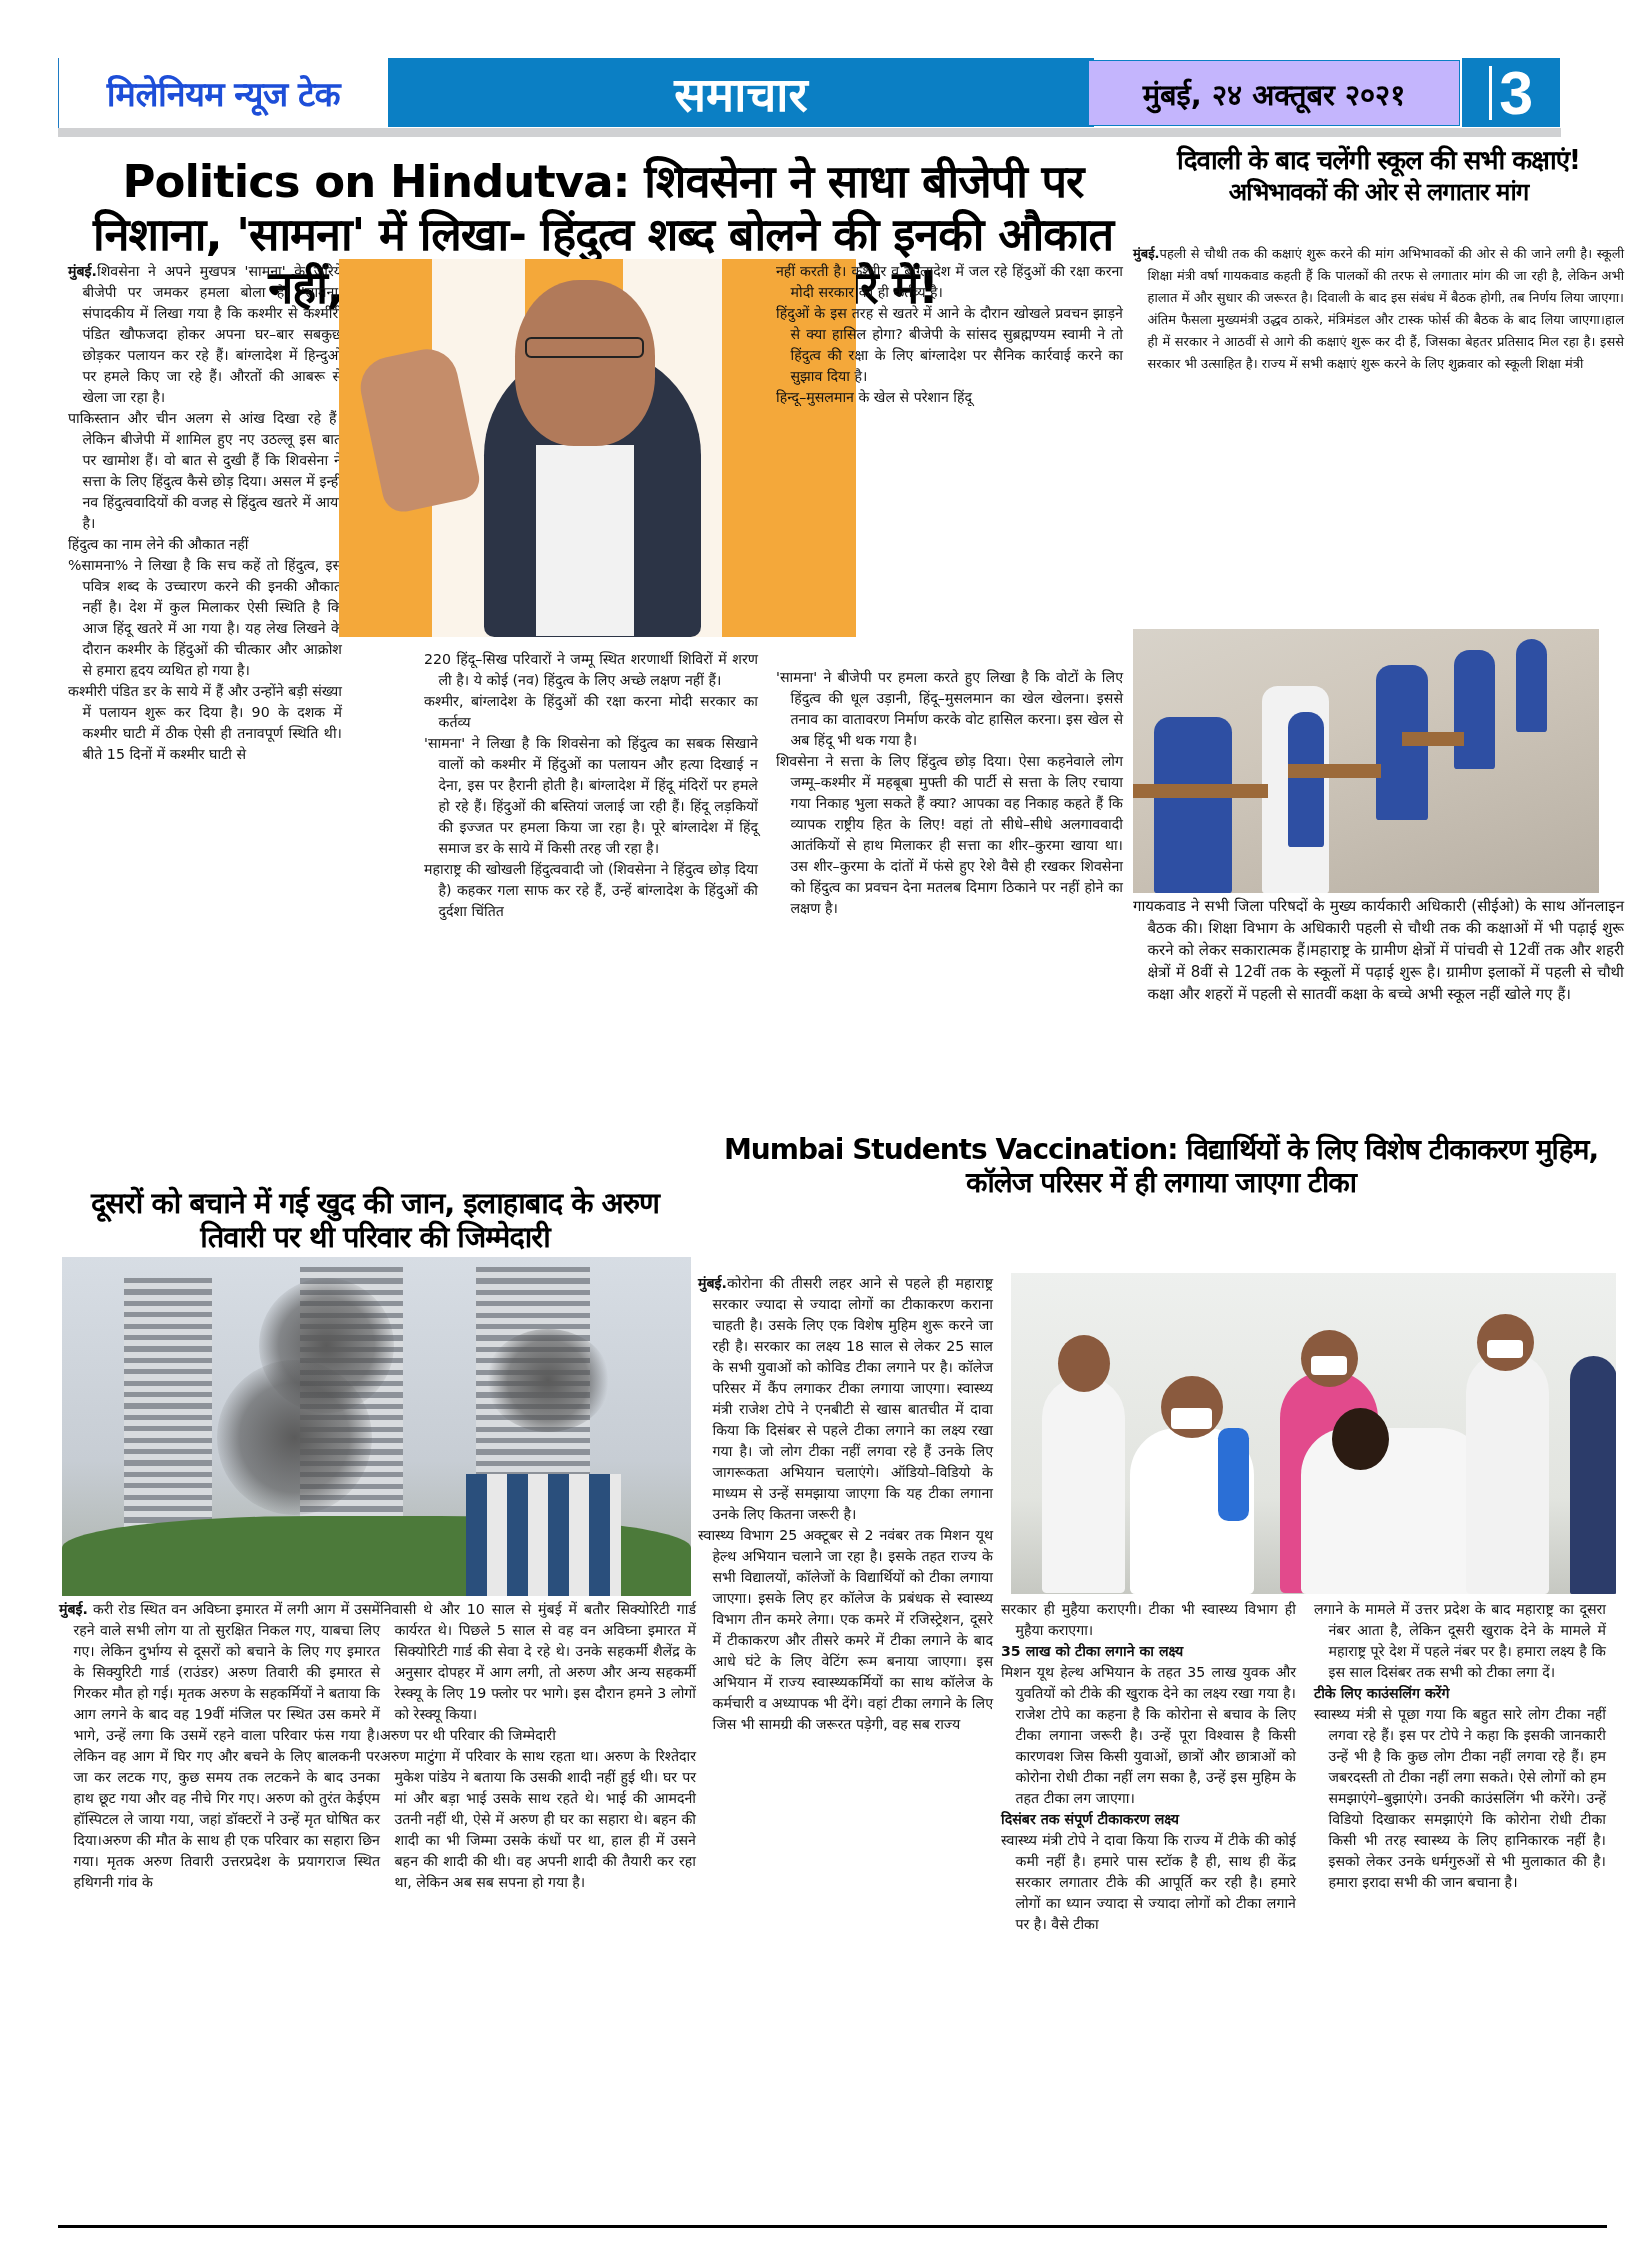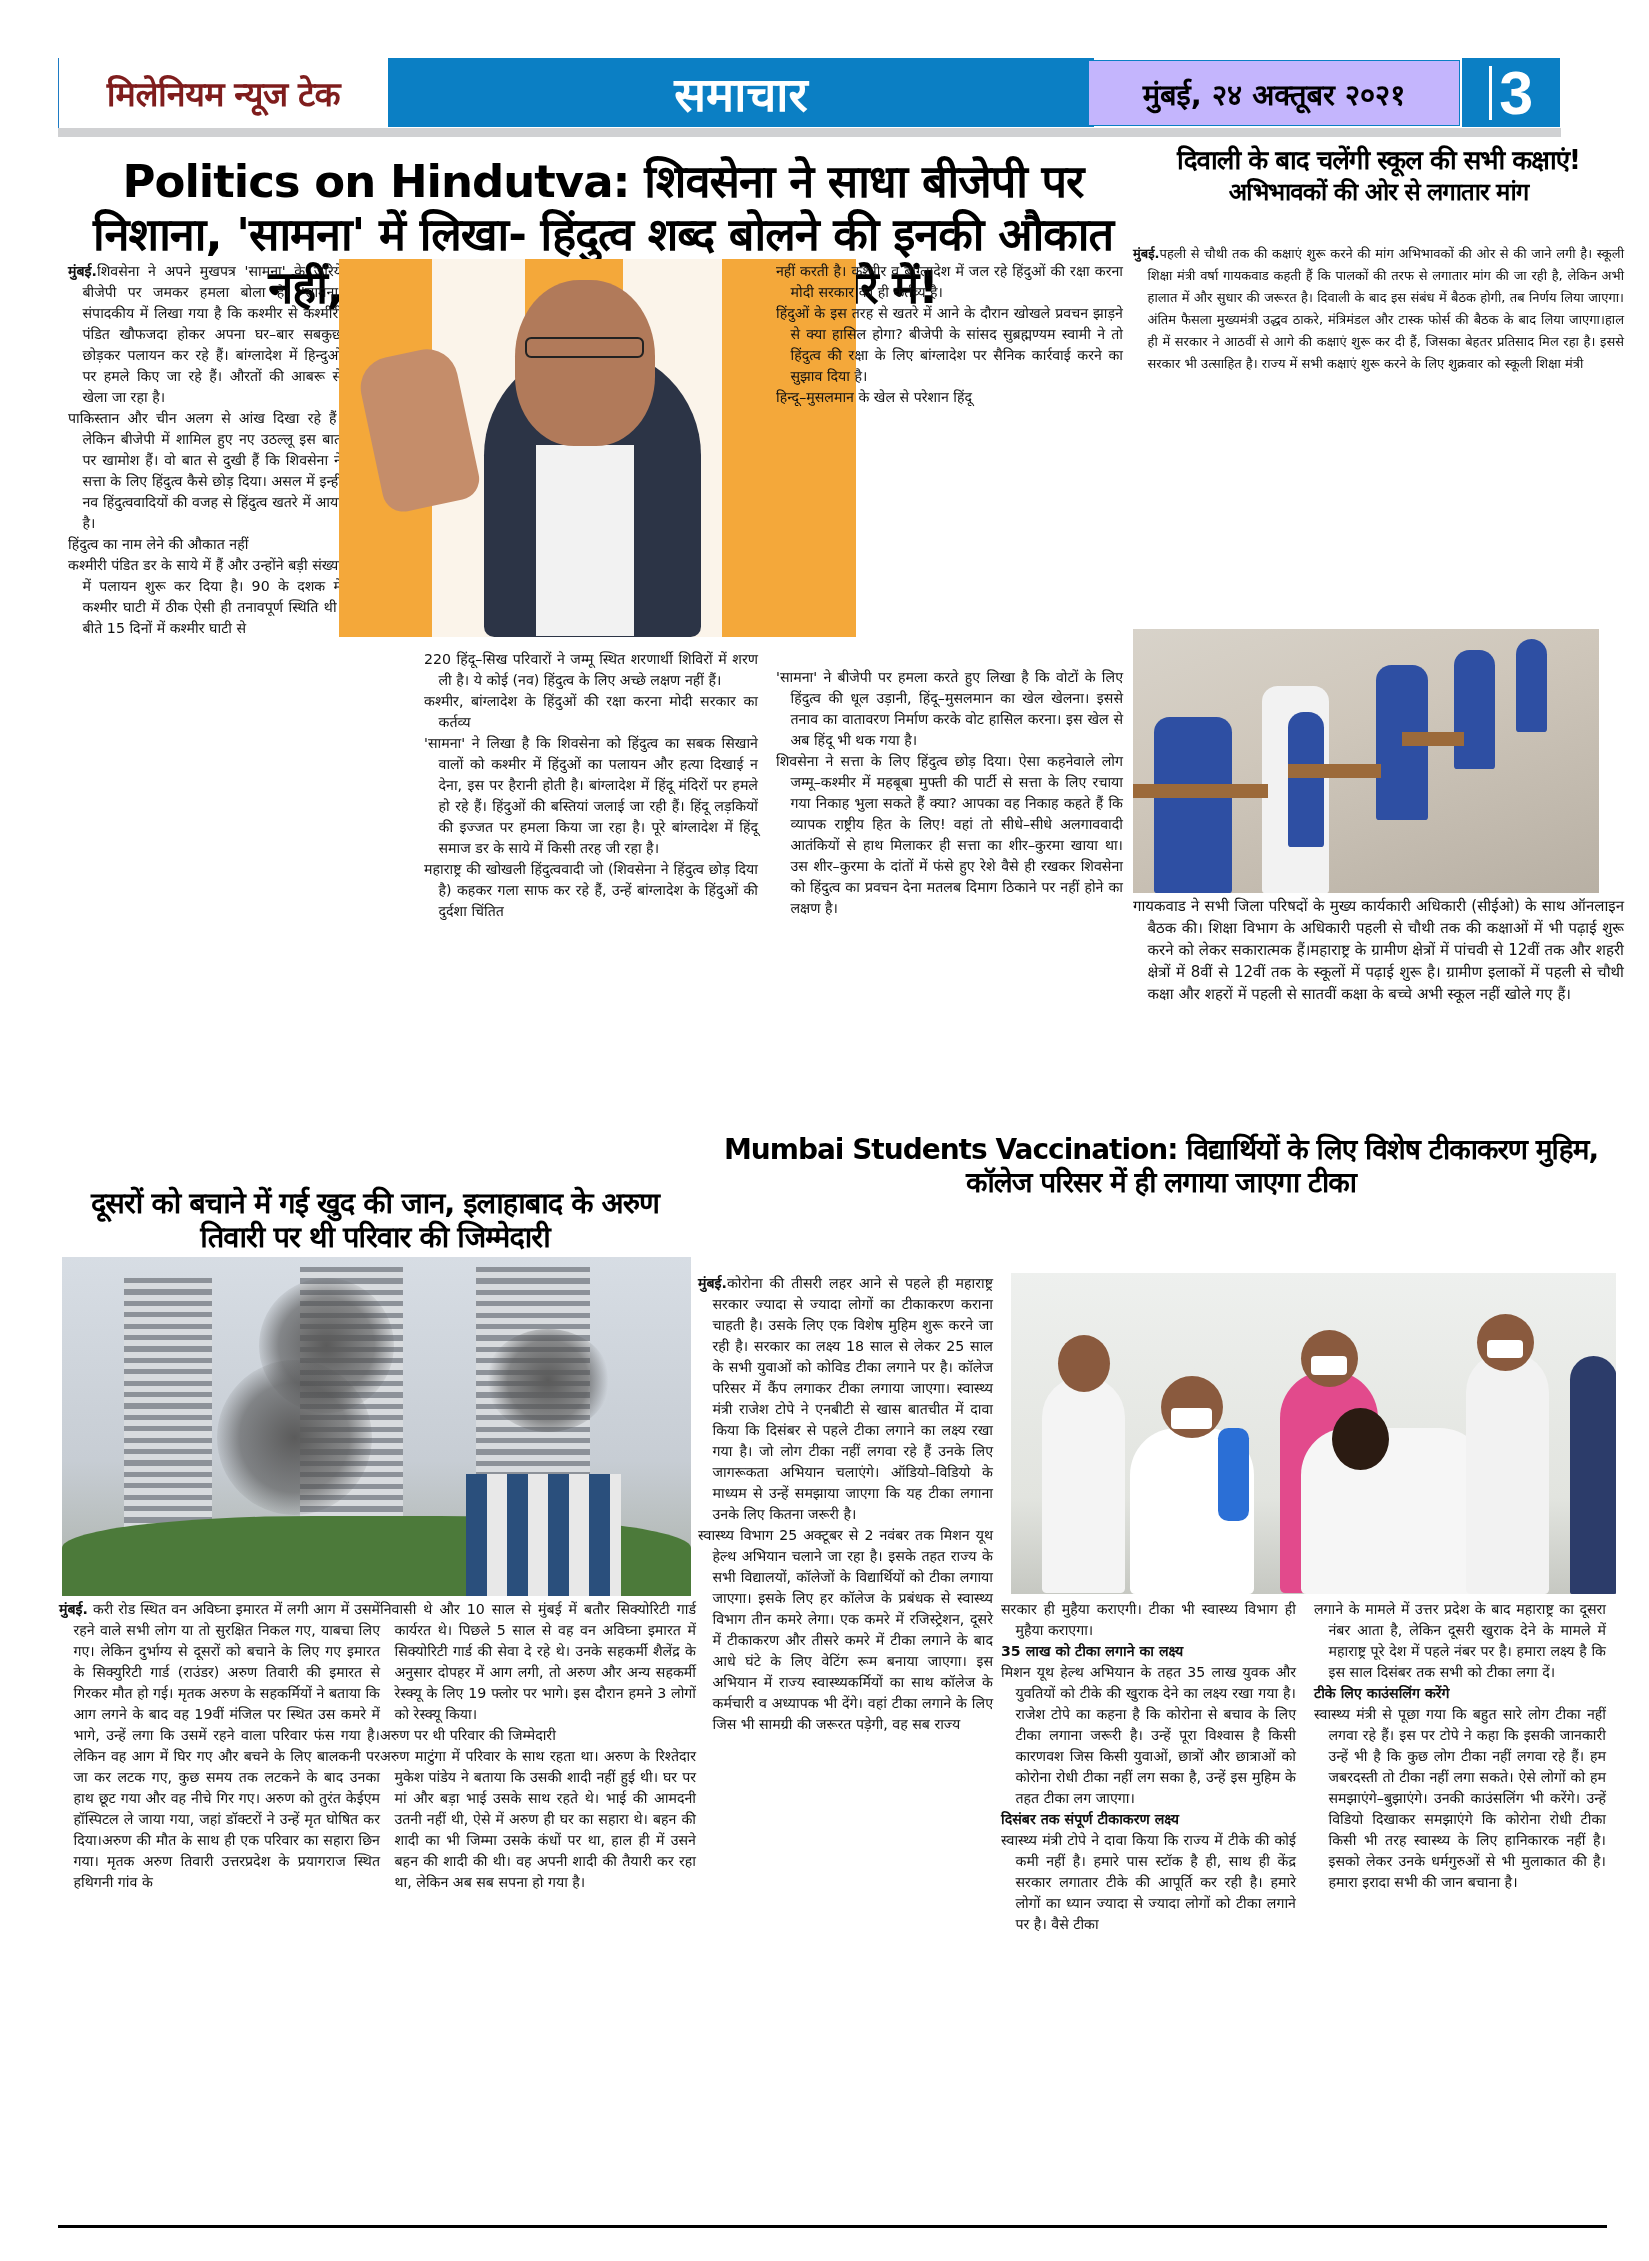--- a/index.html
+++ b/index.html
@@ -2,21 +2,21 @@
 <html style="font-size:8.3px"><head>
 <meta charset="utf-8">
 <style>
   * { box-sizing: border-box; margin: 0; padding: 0; }
   html, body { width: 1650px; height: 2261px; background: #ffffff; overflow: hidden; }
   body { position: relative; font-family: "DejaVu Sans", sans-serif; color: #111; }
 
   
   .masthead { position: absolute; left: 58px; top: 58px; width: 1503px; height: 73px; border-left: 1.6px solid #1e7bc4; }
   .mast-brand { position: absolute; left: 0; top: 0; width: 329px; height: 69px; background: #fff; display: flex; align-items: center; justify-content: center; }
-  .mast-brand span { color: #7f1d1d; font-weight: bold; font-size: 34px; font-family: "DejaVu Sans Condensed", "DejaVu Sans", sans-serif; letter-spacing: -0.5px; }
+  .mast-brand span { color: #1d4ed8; font-weight: bold; font-size: 34px; font-family: "DejaVu Sans Condensed", "DejaVu Sans", sans-serif; letter-spacing: -0.5px; }
   .mast-section { position: absolute; left: 329px; top: 0; width: 706px; height: 69px; background: #0b7fc4; display: flex; align-items: center; justify-content: center; }
   .mast-section span { color: #fff; font-weight: bold; font-size: 47px; }
   .mast-date { position: absolute; left: 1029px; top: 2.1px; width: 372px; height: 66px; background: #c4b5fd; border: 1.6px solid #0b7fc4; display: flex; align-items: center; justify-content: center; }
   .mast-date span { color: #000; font-weight: bold; font-size: 29px; }
   .mast-page { position: absolute; left: 1403px; top: 0; width: 98px; height: 69px; background: #0b7fc4; display: flex; align-items: center; justify-content: center; }
   .mast-page .bar { width: 3.1px; height: 54px; background: #fff; margin-right: 7.2px; }
   .mast-page span { color: #fff; font-weight: bold; font-size: 61px; font-family: "Liberation Sans", sans-serif; }
   .mast-shadow { position: absolute; left: 58px; top: 128px; width: 1503px; height: 9.3px; background: #d0d1d3; }
 
   
@@ -90,20 +90,21 @@
     </div>
 </header>
 <div class="mast-shadow"></div>
 
 <h1 class="hl hl1">Politics on Hindutva: शिवसेना ने साधा बीजेपी पर निशाना, 'सामना' में लिखा- हिंदुत्व शब्द बोलने की इनकी औकात नहीं, इनकी वजह से देश का हिंदू खतरे में!</h1>
 
 <div class="col c1">
   <p><span class="dateline">मुंबई.</span><span>शिवसेना ने अपने मुखपत्र 'सामना' के जरिये बीजेपी पर जमकर हमला बोला है। 'सामना' संपादकीय में लिखा गया है कि कश्मीर से कश्मीरी पंडित खौफजदा होकर अपना घर–बार सबकुछ छोड़कर पलायन कर रहे हैं। बांग्लादेश में हिन्दुओं पर हमले किए जा रहे हैं। औरतों की आबरू से खेला जा रहा है।</span></p>
   <p>पाकिस्तान और चीन अलग से आंख दिखा रहे हैं। लेकिन बीजेपी में शामिल हुए नए उठल्लू इस बात पर खामोश हैं। वो बात से दुखी हैं कि शिवसेना ने सत्ता के लिए हिंदुत्व कैसे छोड़ दिया। असल में इन्हीं नव हिंदुत्ववादियों की वजह से हिंदुत्व खतरे में आया है।</p>
   <p class="sub">हिंदुत्व का नाम लेने की औकात नहीं</p>
+  <p>%सामना% ने लिखा है कि सच कहें तो हिंदुत्व, इस पवित्र शब्द के उच्चारण करने की इनकी औकात नहीं है। देश में कुल मिलाकर ऐसी स्थिति है कि आज हिंदू खतरे में आ गया है। यह लेख लिखने के दौरान कश्मीर के हिंदुओं की चीत्कार और आक्रोश से हमारा हृदय व्यथित हो गया है।</p>
   <p>कश्मीरी पंडित डर के साये में हैं और उन्होंने बड़ी संख्या में पलायन शुरू कर दिया है। 90 के दशक में कश्मीर घाटी में ठीक ऐसी ही तनावपूर्ण स्थिति थी। बीते 15 दिनों में कश्मीर घाटी से</p>
 </div>
 
 <div class="photo photo-raut">
   <div class="raut-hand"></div>
   <div class="raut-body"></div>
   <div class="raut-shirt"></div>
   <div class="raut-face"></div>
   <div class="raut-glasses"></div>
 </div>

